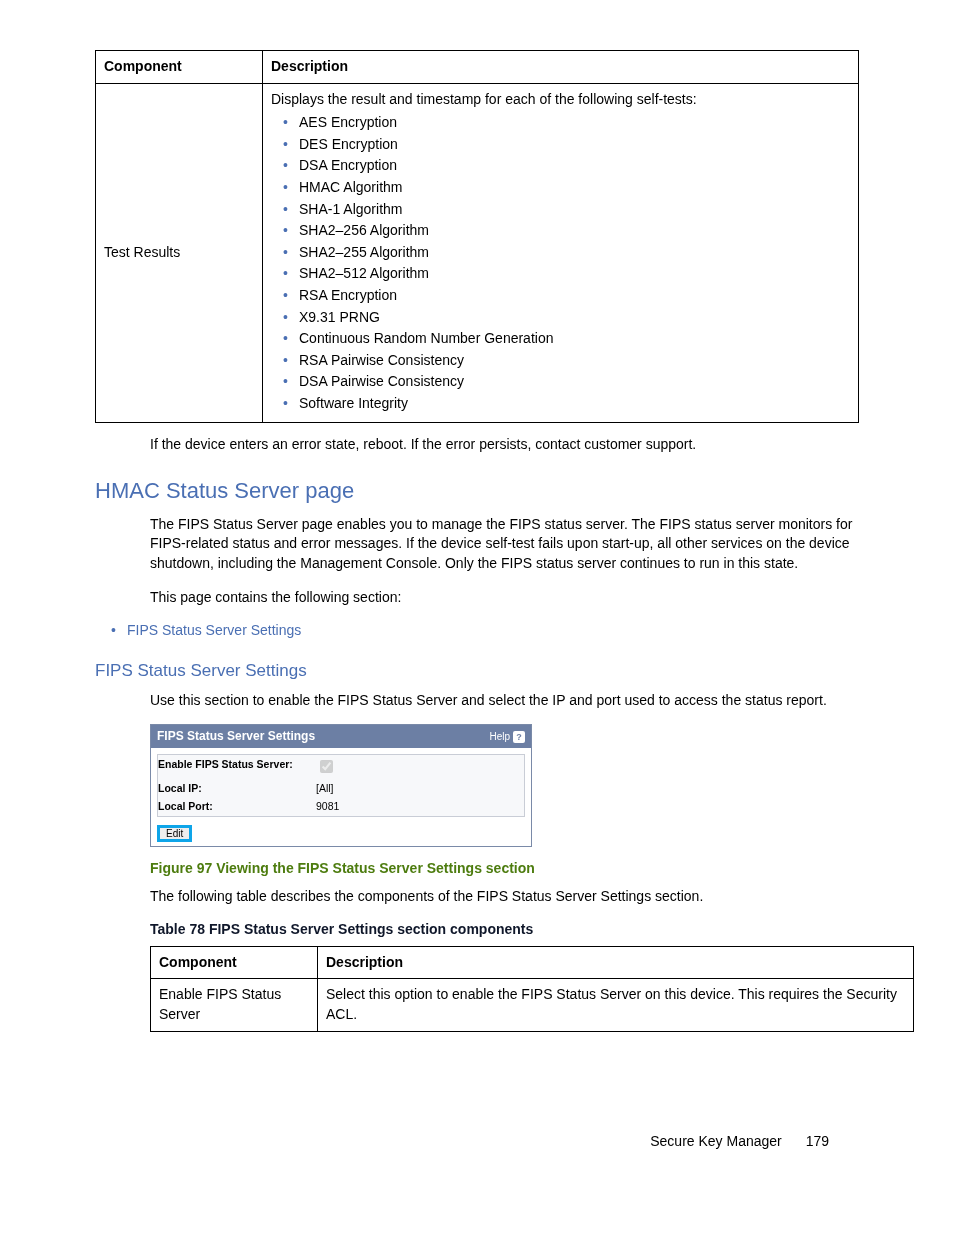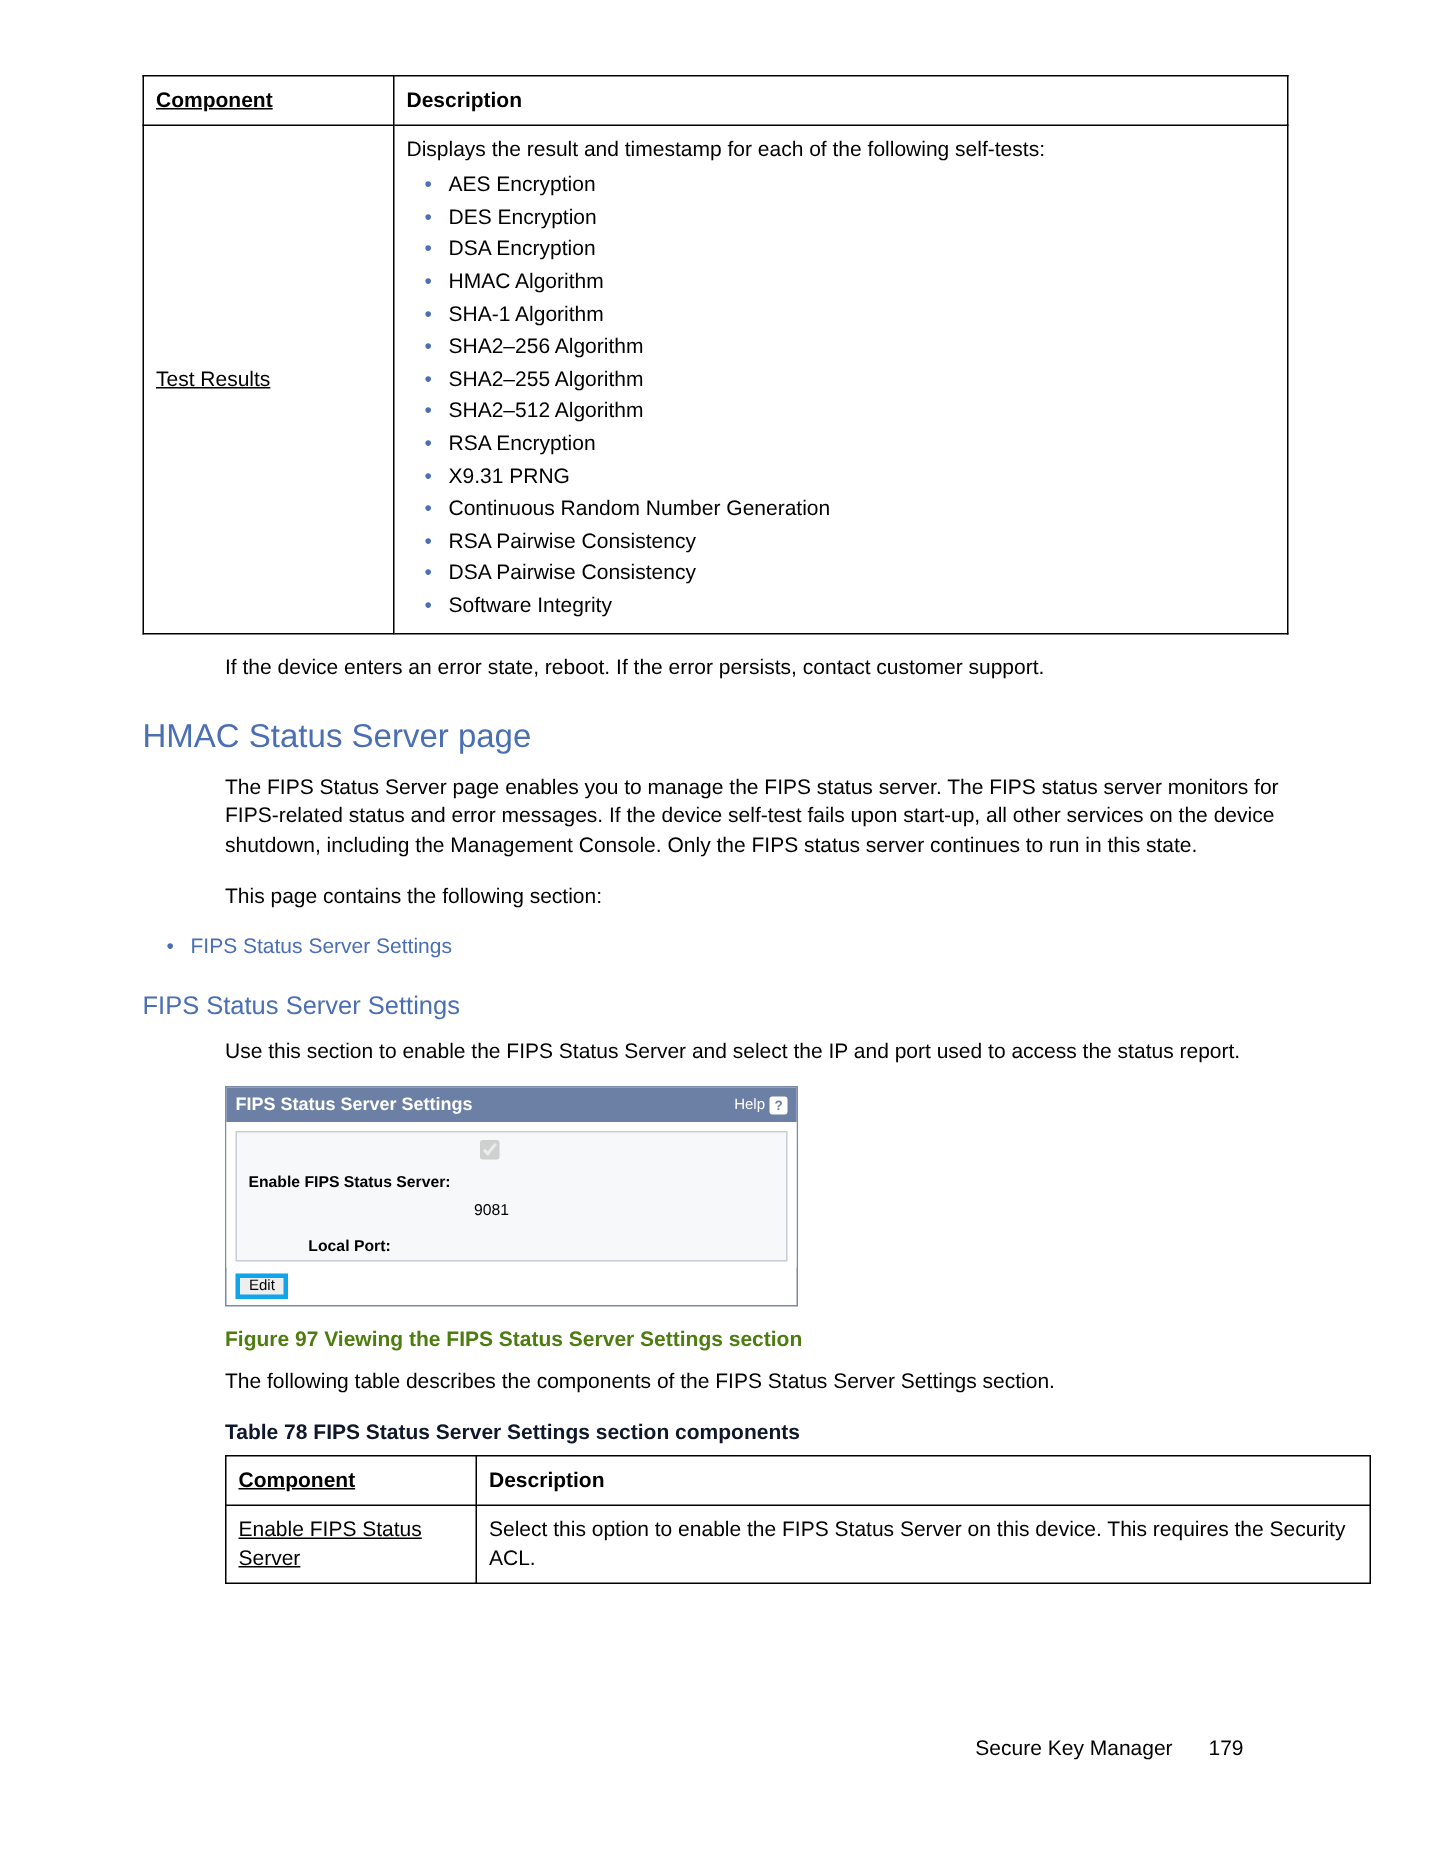--- a/index.html
+++ b/index.html
@@ -20,42 +20,42 @@
   table.doc-table th, table.doc-table td {
     border: 1px solid #000;
     text-align: left;
     vertical-align: top;
     padding: 6px 8px;
     font-size: 14px;
   }
   table.doc-table th {
     font-weight: bold;
   }
-  .col-component { width: 150px; border-left:2px solid #000;text-decoration:underline;}
+  .col-component { width: 150px; border-left:2px solid #000;}
   .col-description { border-right:2px solid #000;}
   .table1-hdr th { border-top:2px solid #000; }
   .table1-last td { border-bottom:2px solid #000; }
   ul.bullets { list-style: none; padding-left: 12px; margin: 4px 0 0 0; }
   ul.bullets li { position: relative; padding-left: 16px; margin: 2px 0; }
   ul.bullets li::before { content: "•"; position: absolute; left: 0; color: #4a6fb3; font-size: 14px; }
   .body-text { margin-left: 55px; margin-top:8px; }
   h2.section { color: #4a6fb3; font-weight: normal; font-size: 22px; margin: 22px 0 6px 0; }
   h3.subsection { color: #4a6fb3; font-weight: normal; font-size: 17px; margin: 18px 0 4px 0; }
   .link { color: #4a6fb3; }
   ul.doc-bullets { list-style:none; padding-left:0; margin:6px 0 0 16px; }
   ul.doc-bullets li { position:relative; padding-left:16px; margin:2px 0; }
   ul.doc-bullets li::before { content:"•"; position:absolute; left:0; color:#4a6fb3; }
 
   .widget { width:380px; border:1px solid #7a8aa8; margin:12px 0 12px 55px; font-size:11px;}
   .widget-title { background:#6c7fa4; color:#fff; font-weight:bold; padding:3px 6px; display:flex; justify-content:space-between; align-items:center; font-size:12px;}
   .widget-title .help { font-size:10px; font-weight:normal; display:flex; align-items:center; gap:3px;}
   .widget-body { background:#fff; padding:6px 6px 4px 6px; }
   .widget-inner { border:1px solid #c9cdd6; background:#f7f8fa; }
   .wrow { display:flex; padding:2px 0; }
-  .wlabel { width:150px; text-align:center; font-weight:bold; padding-right:8px; font-size:10.5px;margin-top:24px;}
+  .wlabel { width:150px; text-align:left; font-weight:bold; padding-right:8px; font-size:10.5px;}
   .wval { font-size:10.5px; }
   .widget-footer { padding:4px 6px; }
   .edit-btn { font-size:10px; padding:0 6px; border:3px solid #0ea5e9; background:#eee; }
 
   .fig-caption { color:#4d7c0f; font-weight:bold; margin-left:55px; margin-top:4px; font-size:14px;}
   .tbl-caption { color:#0f172a; font-weight:bold; margin-left:55px; margin-top:10px; margin-bottom:6px; font-size:14px;}
   .table2 { margin-left:55px; width:calc(100% - 55px); }
   .footer { text-align:right; margin-top:100px; font-size:14px; padding-right:30px;}
   .footer .pnum { margin-left:20px; }
   .help-icon { display:inline-block; width:12px; height:12px; background:#fff; color:#6c7fa4; border-radius:2px; text-align:center; line-height:12px; font-size:9px; font-weight:bold;}
@@ -114,20 +114,24 @@
       <span class="help-icon">?</span>
     </span>
   </div>
   <div class="widget-body">
     <div class="widget-inner">
       <div class="wrow">
         <div class="wlabel">Enable FIPS Status Server:</div>
         <div class="wval"><input type="checkbox" checked="" disabled="" style=""></div>
       </div>
       <div class="wrow">
+        <div class="wlabel">Local IP:</div>
+        <div class="wval">[All]</div>
+      </div>
+      <div class="wrow">
         <div class="wlabel">Local Port:</div>
         <div class="wval">9081</div>
       </div>
     </div>
   </div>
   <div class="widget-footer">
     <button class="edit-btn">Edit</button>
   </div>
 </div>
 

